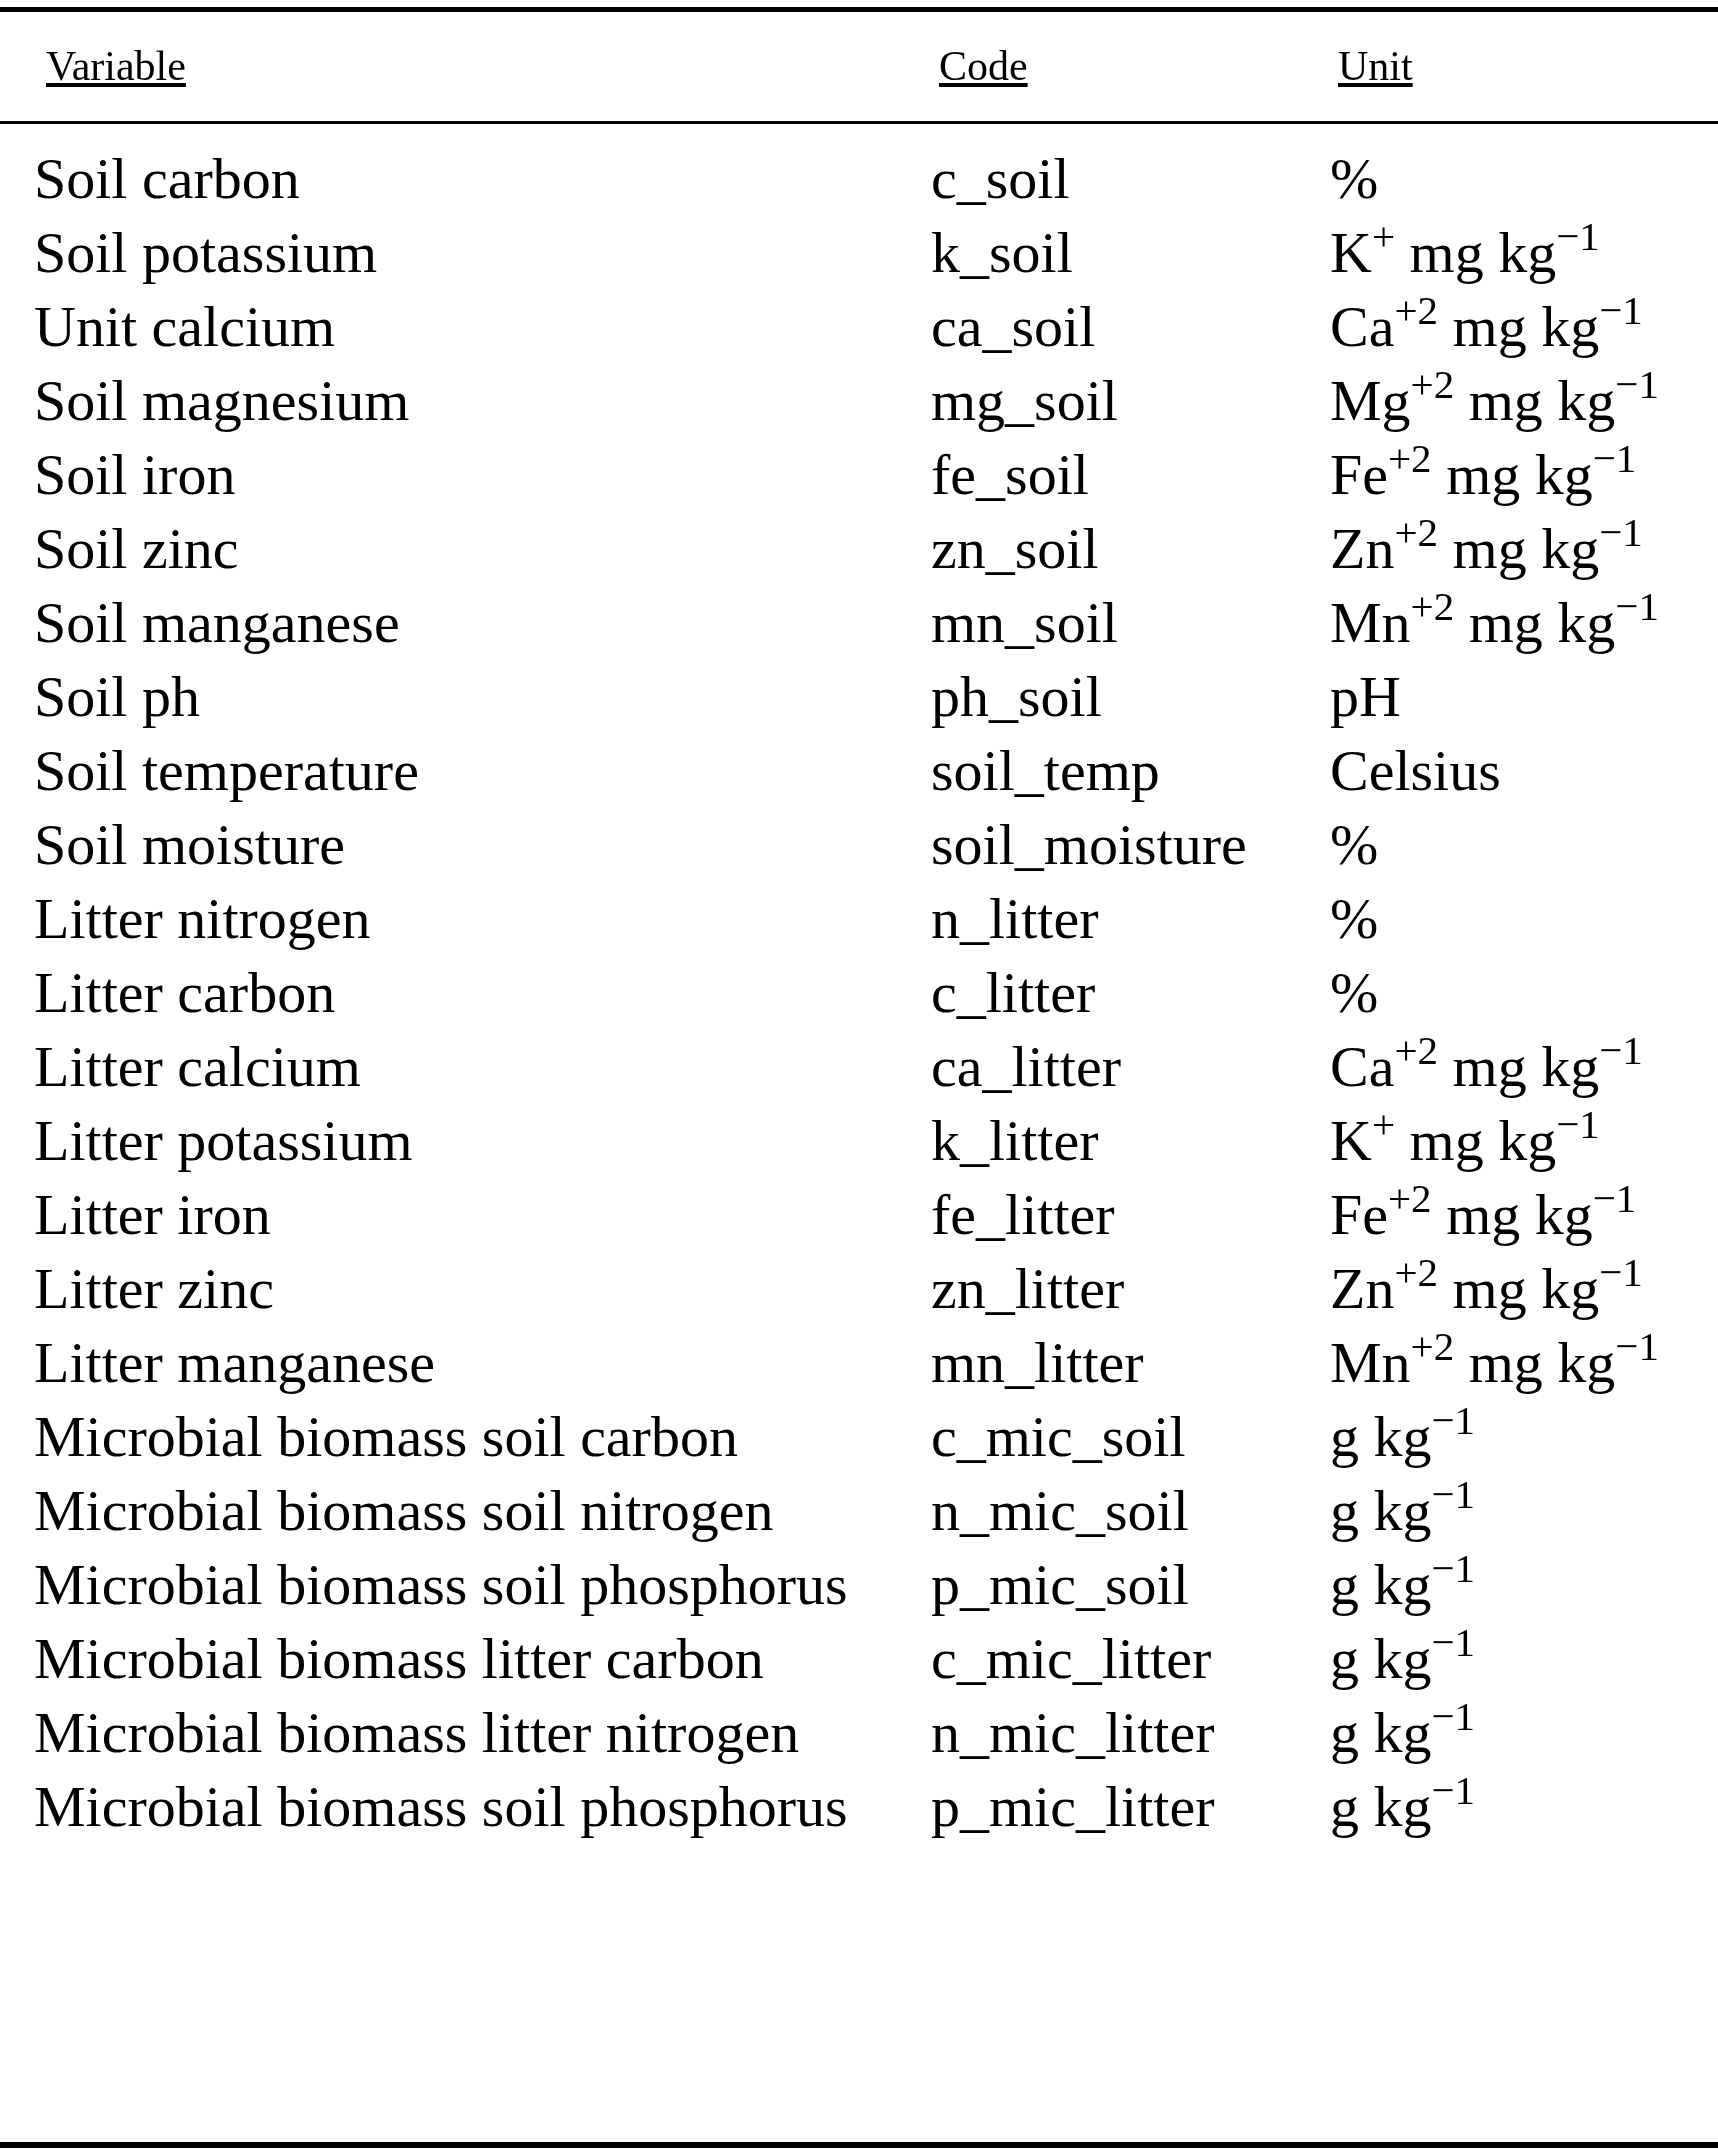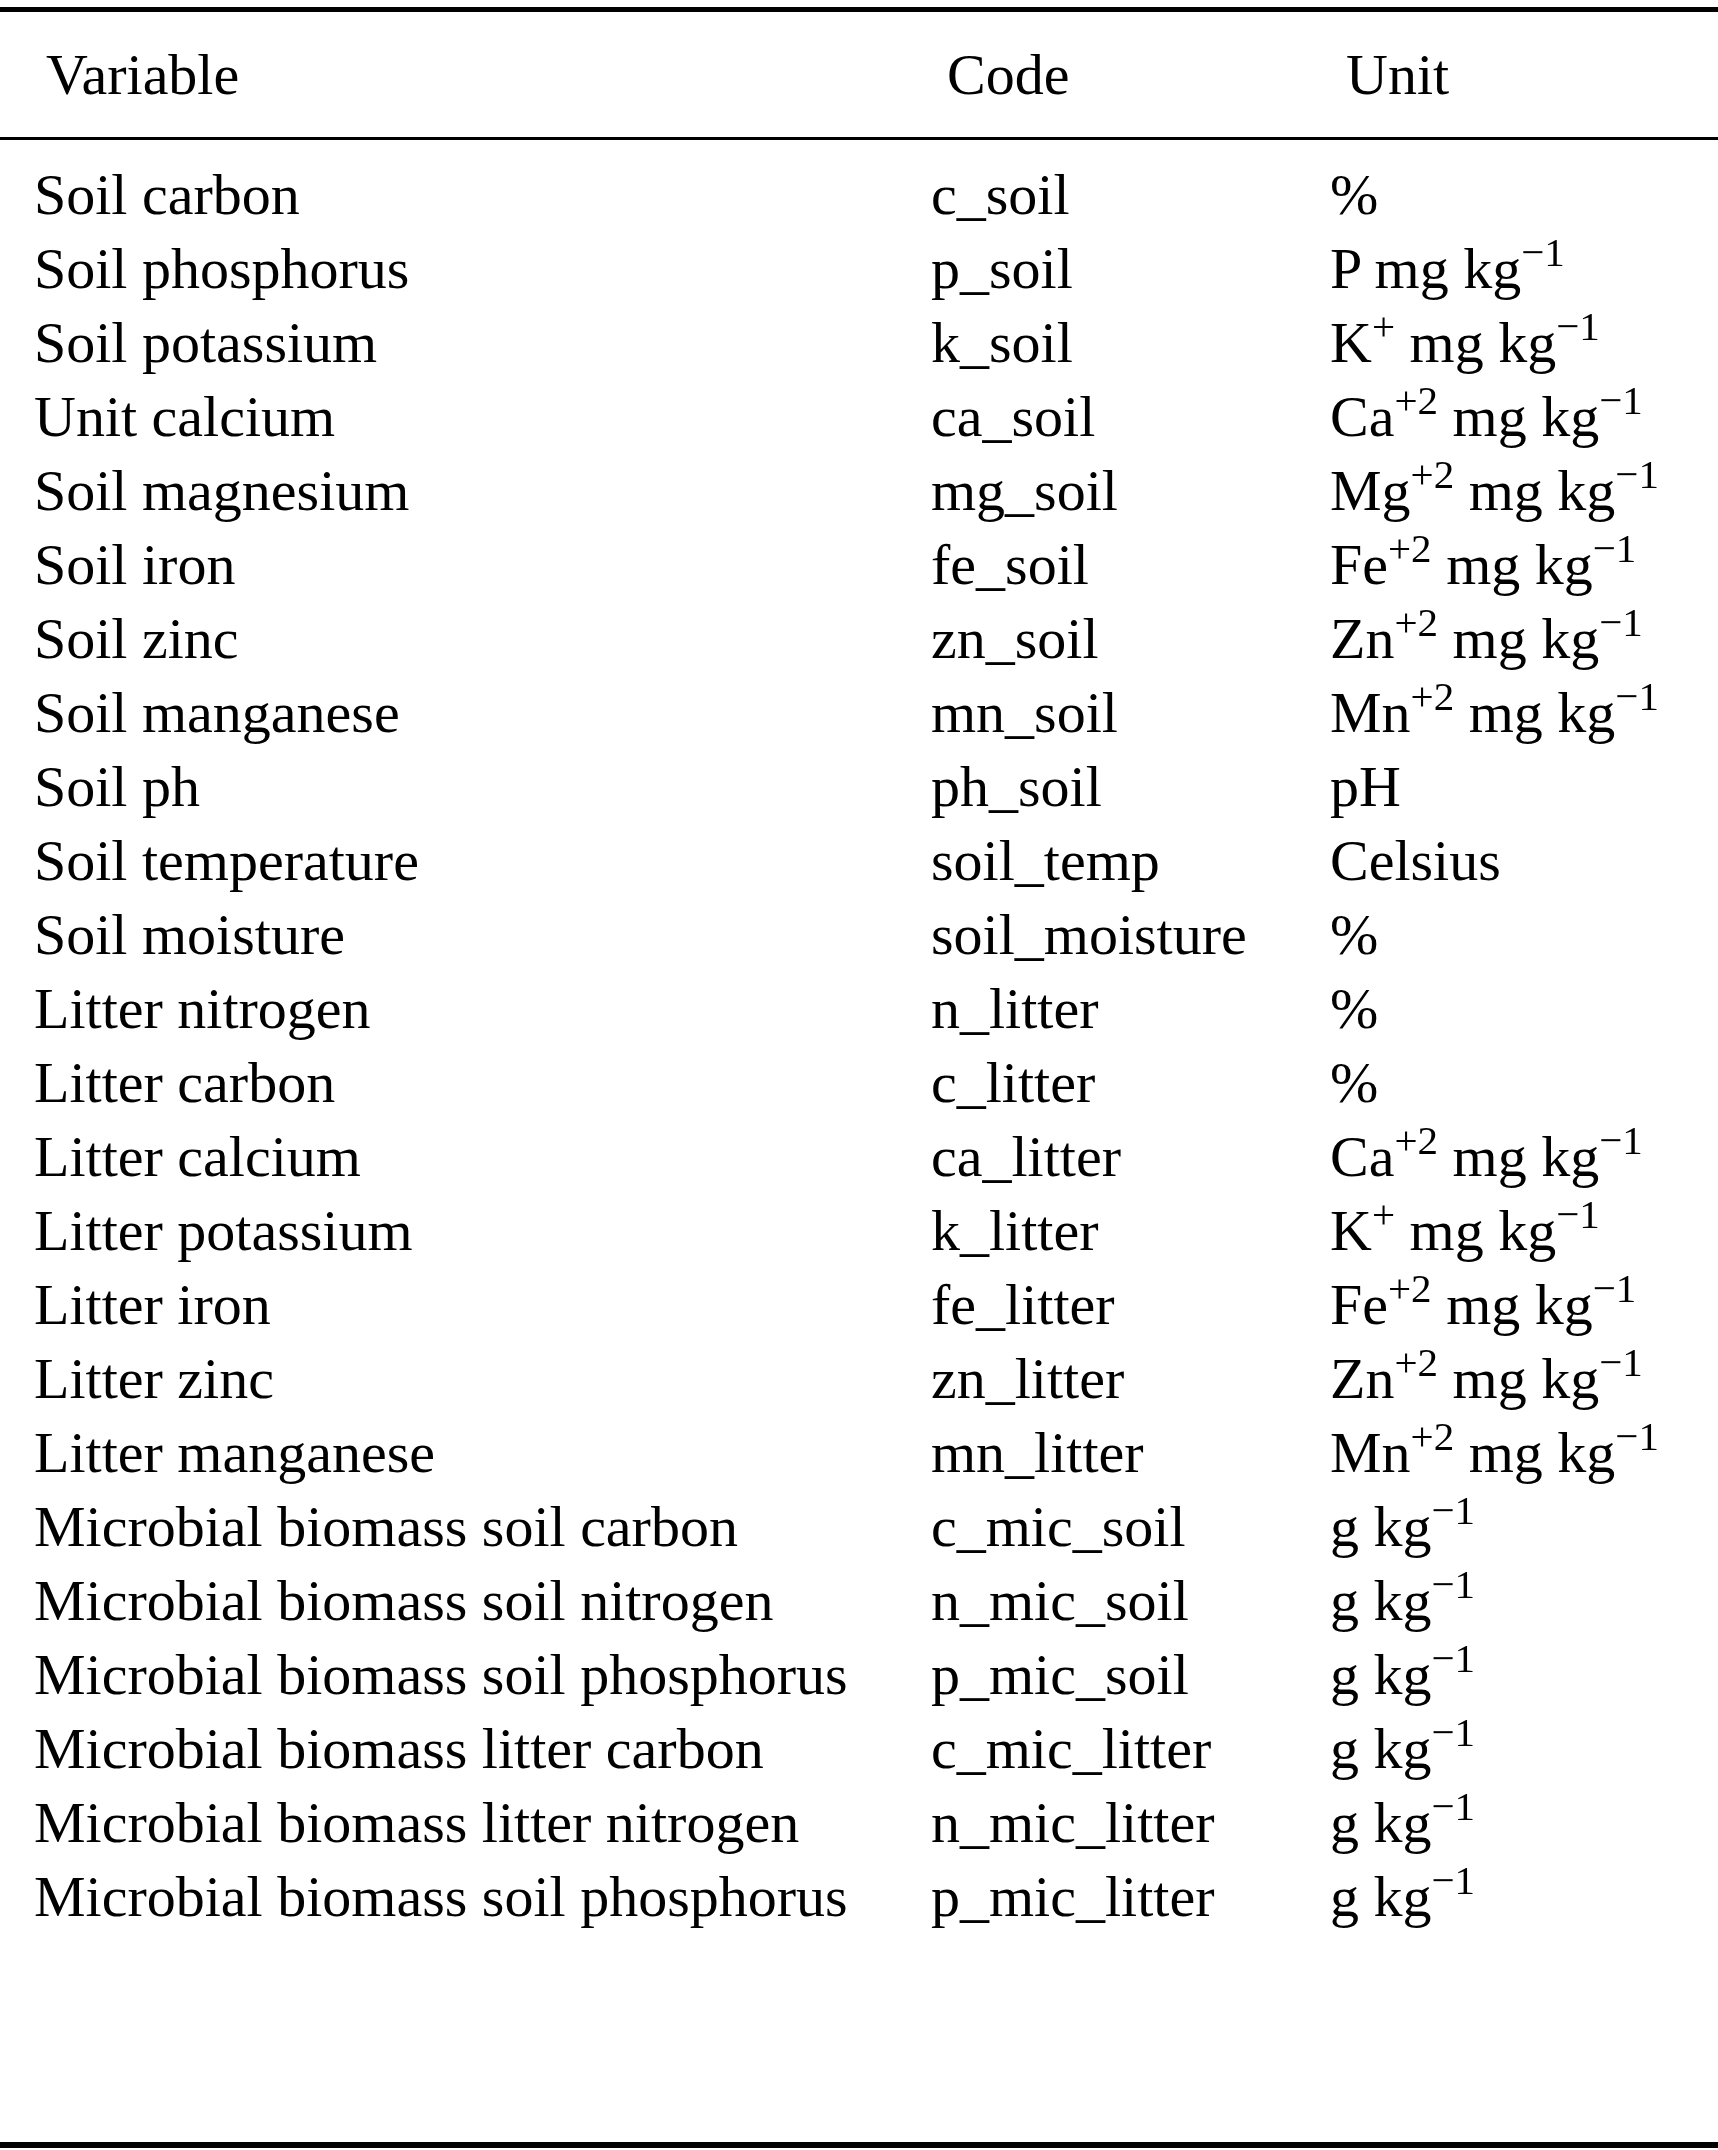--- a/index.html
+++ b/index.html
@@ -34,26 +34,27 @@
     border-collapse: collapse;
     table-layout: fixed;
   }
   col.c-variable { width: 931px; }
   col.c-code     { width: 399px;  }
   col.c-unit     { width: 388px;  }
 
   thead th {
     height: 93px;
     font-weight: normal;
-    font-size: 58px;
+    font-size: 42px;
     text-align: left;
     vertical-align: middle;
     line-height: 93px;
-    padding: 16px;
+    padding: 8px;
     border-bottom: 3.3px solid #000000;
+    text-decoration: underline;
   }
   thead th.h-variable { padding-left: 46px; }
 
   tbody td {
     height: 74px;
     line-height: 74px;
     font-size: 58px;
     vertical-align: middle;
     padding: 0;
     white-space: nowrap;
@@ -87,25 +88,20 @@
         <th class="h-unit">Unit</th>
       </tr>
     </thead>
     <tbody id="table-body">
         <tr>
           <td class="d-variable">Soil carbon</td>
           <td class="d-code">c_soil</td>
           <td class="d-unit"><span>%</span></td>
         </tr>
         <tr>
-          <td class="d-variable">Soil phosphorus</td>
-          <td class="d-code">p_soil</td>
-          <td class="d-unit"><span>P mg kg</span><span class="sup">−1</span></td>
-        </tr>
-        <tr>
           <td class="d-variable">Soil potassium</td>
           <td class="d-code">k_soil</td>
           <td class="d-unit"><span>K</span><span class="sup">+</span><span> mg kg</span><span class="sup">−1</span></td>
         </tr>
         <tr>
           <td class="d-variable">Unit calcium</td>
           <td class="d-code">ca_soil</td>
           <td class="d-unit"><span>Ca</span><span class="sup">+2</span><span> mg kg</span><span class="sup">−1</span></td>
         </tr>
         <tr>

